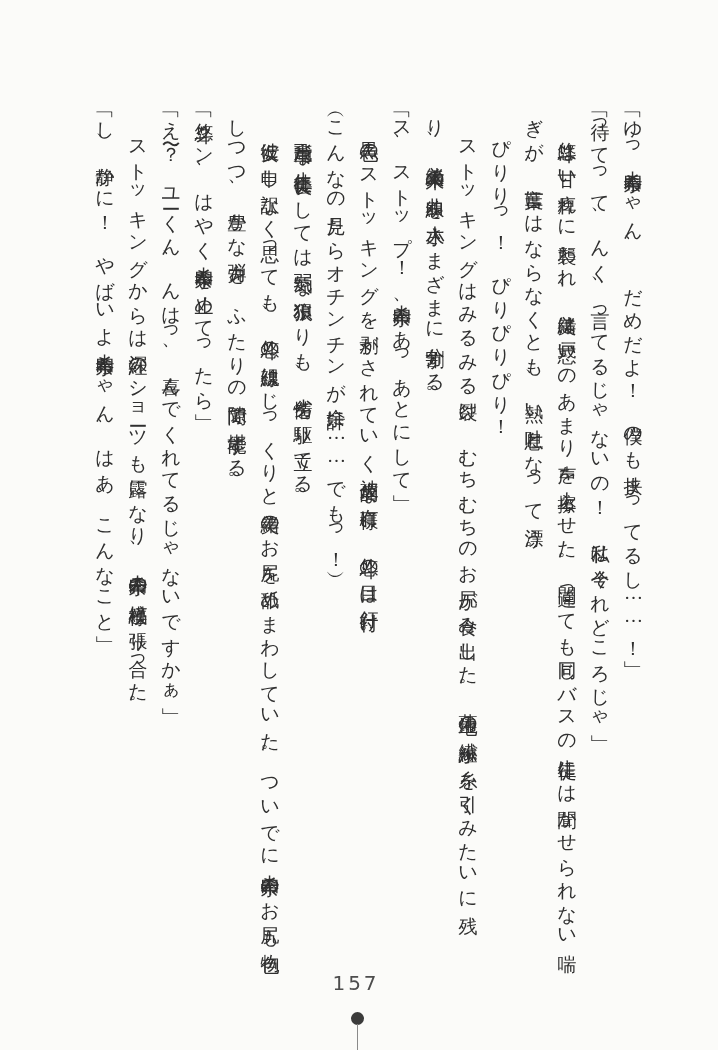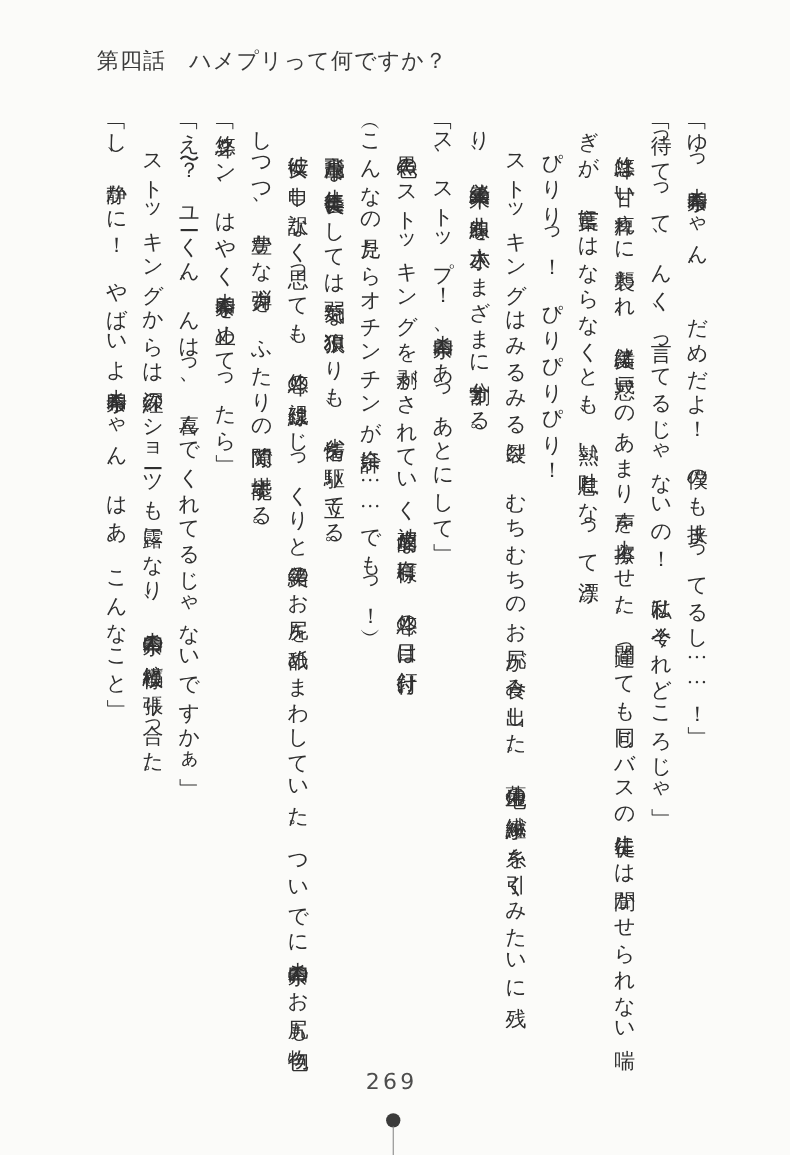--- a/index.html
+++ b/index.html
@@ -68,37 +68,36 @@
     top: 1024px;
     width: 1px;
     height: 26px;
     background: #8a8a8a;
   }
 </style>
 </head>
 <body>
 
 <div class="page">
-  <div class="chapter-header">第四話　ハメプリって何ですか？</div>
 
   <div class="body-text">
       <p class="para">「ゆっ由希奈ちゃん、　だめだよ！　僕のも挟まってるし……！」</p>
       <p class="para">「待ってって、んく、言ってるじゃないの！　私は今それどころじゃ」</p>
       <p class="para">　悠斗は甘い痺れに襲われ、美緒は戸惑いのあまり声を上擦らせた。間違っても同じバスの生徒には聞かせられない喘ぎが、言葉にはならなくとも、熱い吐息となって漂う。</p>
       <p class="para">　ぴりりっ！　ぴりぴりぴり！</p>
       <p class="para">　ストッキングはみるみる裂け、むちむちのお尻が食み出した。薄生地の繊維が糸を引くみたいに残り、美緒本来の曲線を大小さまざまに分割する。</p>
       <p class="para">「ス、ストップ！　由希奈、あっあとにして」</p>
       <p class="para">　黒色のストッキングを剥がされていく被虐的な有様に、悠斗の目は釘付け。</p>
       <p class="para">（こんなの見たらオチンチンが余計に……でもっ！）</p>
       <p class="para">　高飛車な生徒会長にしては弱気な狼狽ぶりも、劣情を駆り立てる。</p>
       <p class="para">　彼女に申し訳なく思っても、悠斗の視線はじっくりと美緒のお尻を舐めまわしていた。ついでに由希奈のお尻も物色しつつ、豊かな弾力を、ふたりの隙間で堪能する。</p>
       <p class="para">「悠斗クン、はやく由希奈を止めてったら」</p>
       <p class="para">「え〜？　ユーくん、んはっ、喜んでくれてるじゃないですかぁ」</p>
       <p class="para">　ストッキングからは深紅のショーツも露になり、由希奈の縞模様と張り合った。</p>
       <p class="para">「し、静かに！　やばいよ由希奈ちゃん、はあ、こんなこと」</p>
     </div>
 
-  <div class="page-number">269</div>
+  <div class="page-number">157</div>
 
   <div class="page-marker-dot"></div>
 
   <div class="page-marker-line"></div>
 </div>
 
 </body></html>

